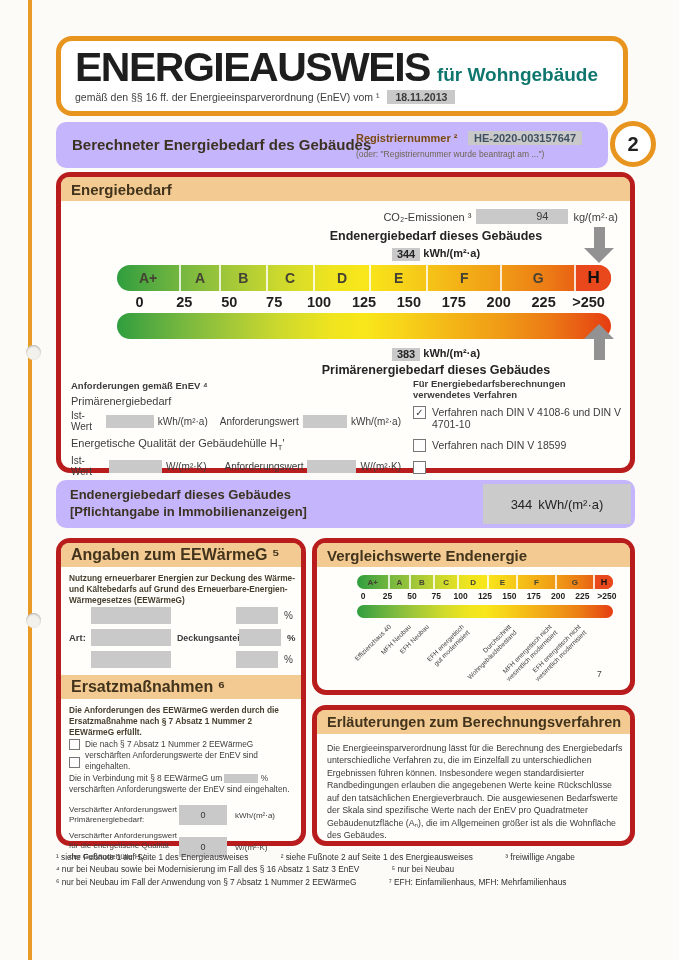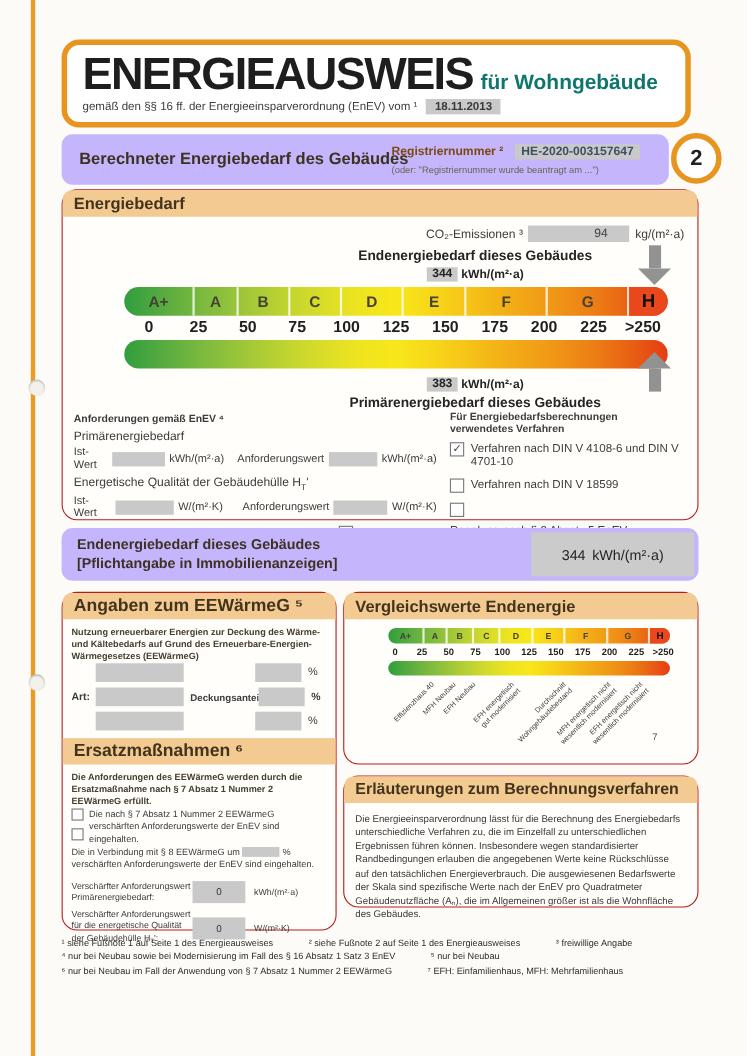--- a/index.html
+++ b/index.html
@@ -11,21 +11,21 @@
   .hdr-sub{font-size:19px;font-weight:bold;color:#0f766e;margin-left:7px;}
   .law{font-size:10.5px;color:#3d3d3d;margin-top:2px;}
   .chip{background:#c9c9c9;display:inline-block;vertical-align:middle;}
   .date-chip{background:#c9c9c9;padding:1px 8px;font-weight:bold;color:#3a3a3a;margin-left:5px;}
   .band{position:absolute;left:56px;top:122px;width:552px;height:46px;background:#c4b5fd;border-radius:10px;}
   .band-title{position:absolute;left:16px;top:14px;font-size:15px;font-weight:bold;color:#3c3222;}
   .reg-label{font-size:11px;font-weight:bold;color:#7c4a10;}
   .reg-value{background:#c9c9c9;font-size:11px;font-weight:bold;color:#3d4f63;padding:1px 6px;margin-left:6px;}
   .reg-note{font-size:8.5px;color:#6f6450;margin-top:3px;}
   .badge{position:absolute;left:610px;top:121px;width:36px;height:36px;border:5px solid #e8951f;border-radius:50%;background:#fff;display:flex;align-items:center;justify-content:center;font-size:20px;font-weight:bold;color:#222;}
-  .panel{position:absolute;border:1px solid #b91c1c;border-radius:14px;background:#fffefb;box-sizing:border-box;}
+  .panel{position:absolute;border:5px solid #b91c1c;border-radius:14px;background:#fffefb;box-sizing:border-box;}
   .panel-hd{position:absolute;left:0;top:0;right:0;height:24px;background:#f3cb92;border-radius:8px 8px 0 0;display:flex;align-items:center;padding-left:10px;font-weight:bold;color:#42331c;}
   .gradbar{display:flex;background:linear-gradient(to right,#2f9e3e 0%,#57ab40 7%,#7ab93f 14%,#a3c838 23%,#cdd92d 33%,#eee41f 43%,#f8e71a 50%,#f7d319 58%,#f4b517 68%,#f09a16 78%,#ec7c15 87%,#e85c14 94%,#e63c12 100%);border-radius:14px;}
   .bcell{display:flex;align-items:center;justify-content:center;font-weight:bold;color:#454233;border-right:2px solid rgba(255,255,255,.8);box-sizing:border-box;}
   .bcell.last{background:#e8481b;border-right:none;border-radius:0 14px 14px 0;color:#101010;}
   .ticks{display:grid;grid-template-columns:repeat(11,1fr);text-align:center;font-weight:bold;color:#1f1f1f;}
   .cb{display:inline-block;width:11px;height:11px;border:1px solid #767676;background:#fdfdfd;font-size:10px;line-height:11px;text-align:center;color:#3f3f3f;vertical-align:-1px;flex:0 0 auto;box-sizing:content-box;}
   .arr{position:absolute;width:32px;}
   .arr .sh{width:11px;height:21px;background:#929292;margin:0 auto;}
   .arr .hd-d{width:0;height:0;border-left:15px solid transparent;border-right:15px solid transparent;border-top:15px solid #929292;margin:0 auto;}
   .arr .hd-u{width:0;height:0;border-left:15px solid transparent;border-right:15px solid transparent;border-bottom:15px solid #929292;margin:0 auto;}
@@ -277,21 +277,21 @@
     <span class="vlab" style="right:123px;top:80px;">Durchschnitt
 Wohngebäudebestand</span>
     <span class="vlab" style="right:82px;top:80px;">MFH energetisch nicht
 wesentlich modernisiert</span>
     <span class="vlab" style="right:53px;top:80px;">EFH energetisch nicht
 wesentlich modernisiert</span>
 
     <span style="position:absolute;left:280px;top:126px;font-size:8.5px;color:#3c3c3c;">7</span>
   </div>
 
-  <div class="panel" style="left:312px;top:705px;width:323px;height:120px;padding-left:16px;">
+  <div class="panel" style="left:312px;top:705px;width:323px;height:141px;padding-left:16px;">
     <div class="panel-hd" style="font-size:14.5px;">Erläuterungen zum Berechnungsverfahren</div>
     <div style="position:absolute;left:10px;top:32px;width:296px;font-size:8.8px;color:#3a3a3a;line-height:1.42;">Die Energieeinsparverordnung lässt für die Berechnung des Energiebedarfs unterschiedliche Verfahren zu, die im Einzelfall zu unterschiedlichen Ergebnissen führen können. Insbesondere wegen standardisierter Randbedingungen erlauben die angegebenen Werte keine Rückschlüsse auf den tatsächlichen Energieverbrauch. Die ausgewiesenen Bedarfswerte der Skala sind spezifische Werte nach der EnEV pro Quadratmeter Gebäudenutzfläche (Aₙ), die im Allgemeinen größer ist als die Wohnfläche des Gebäudes.</div>
   </div>
 
   <div class="fnotes">
     <span>¹ siehe Fußnote 1 auf Seite 1 des Energieausweises</span>
     <span>² siehe Fußnote 2 auf Seite 1 des Energieausweises</span>
     <span>³ freiwillige Angabe</span>
     <span>⁴ nur bei Neubau sowie bei Modernisierung im Fall des § 16 Absatz 1 Satz 3 EnEV</span>
     <span>⁵ nur bei Neubau</span>

